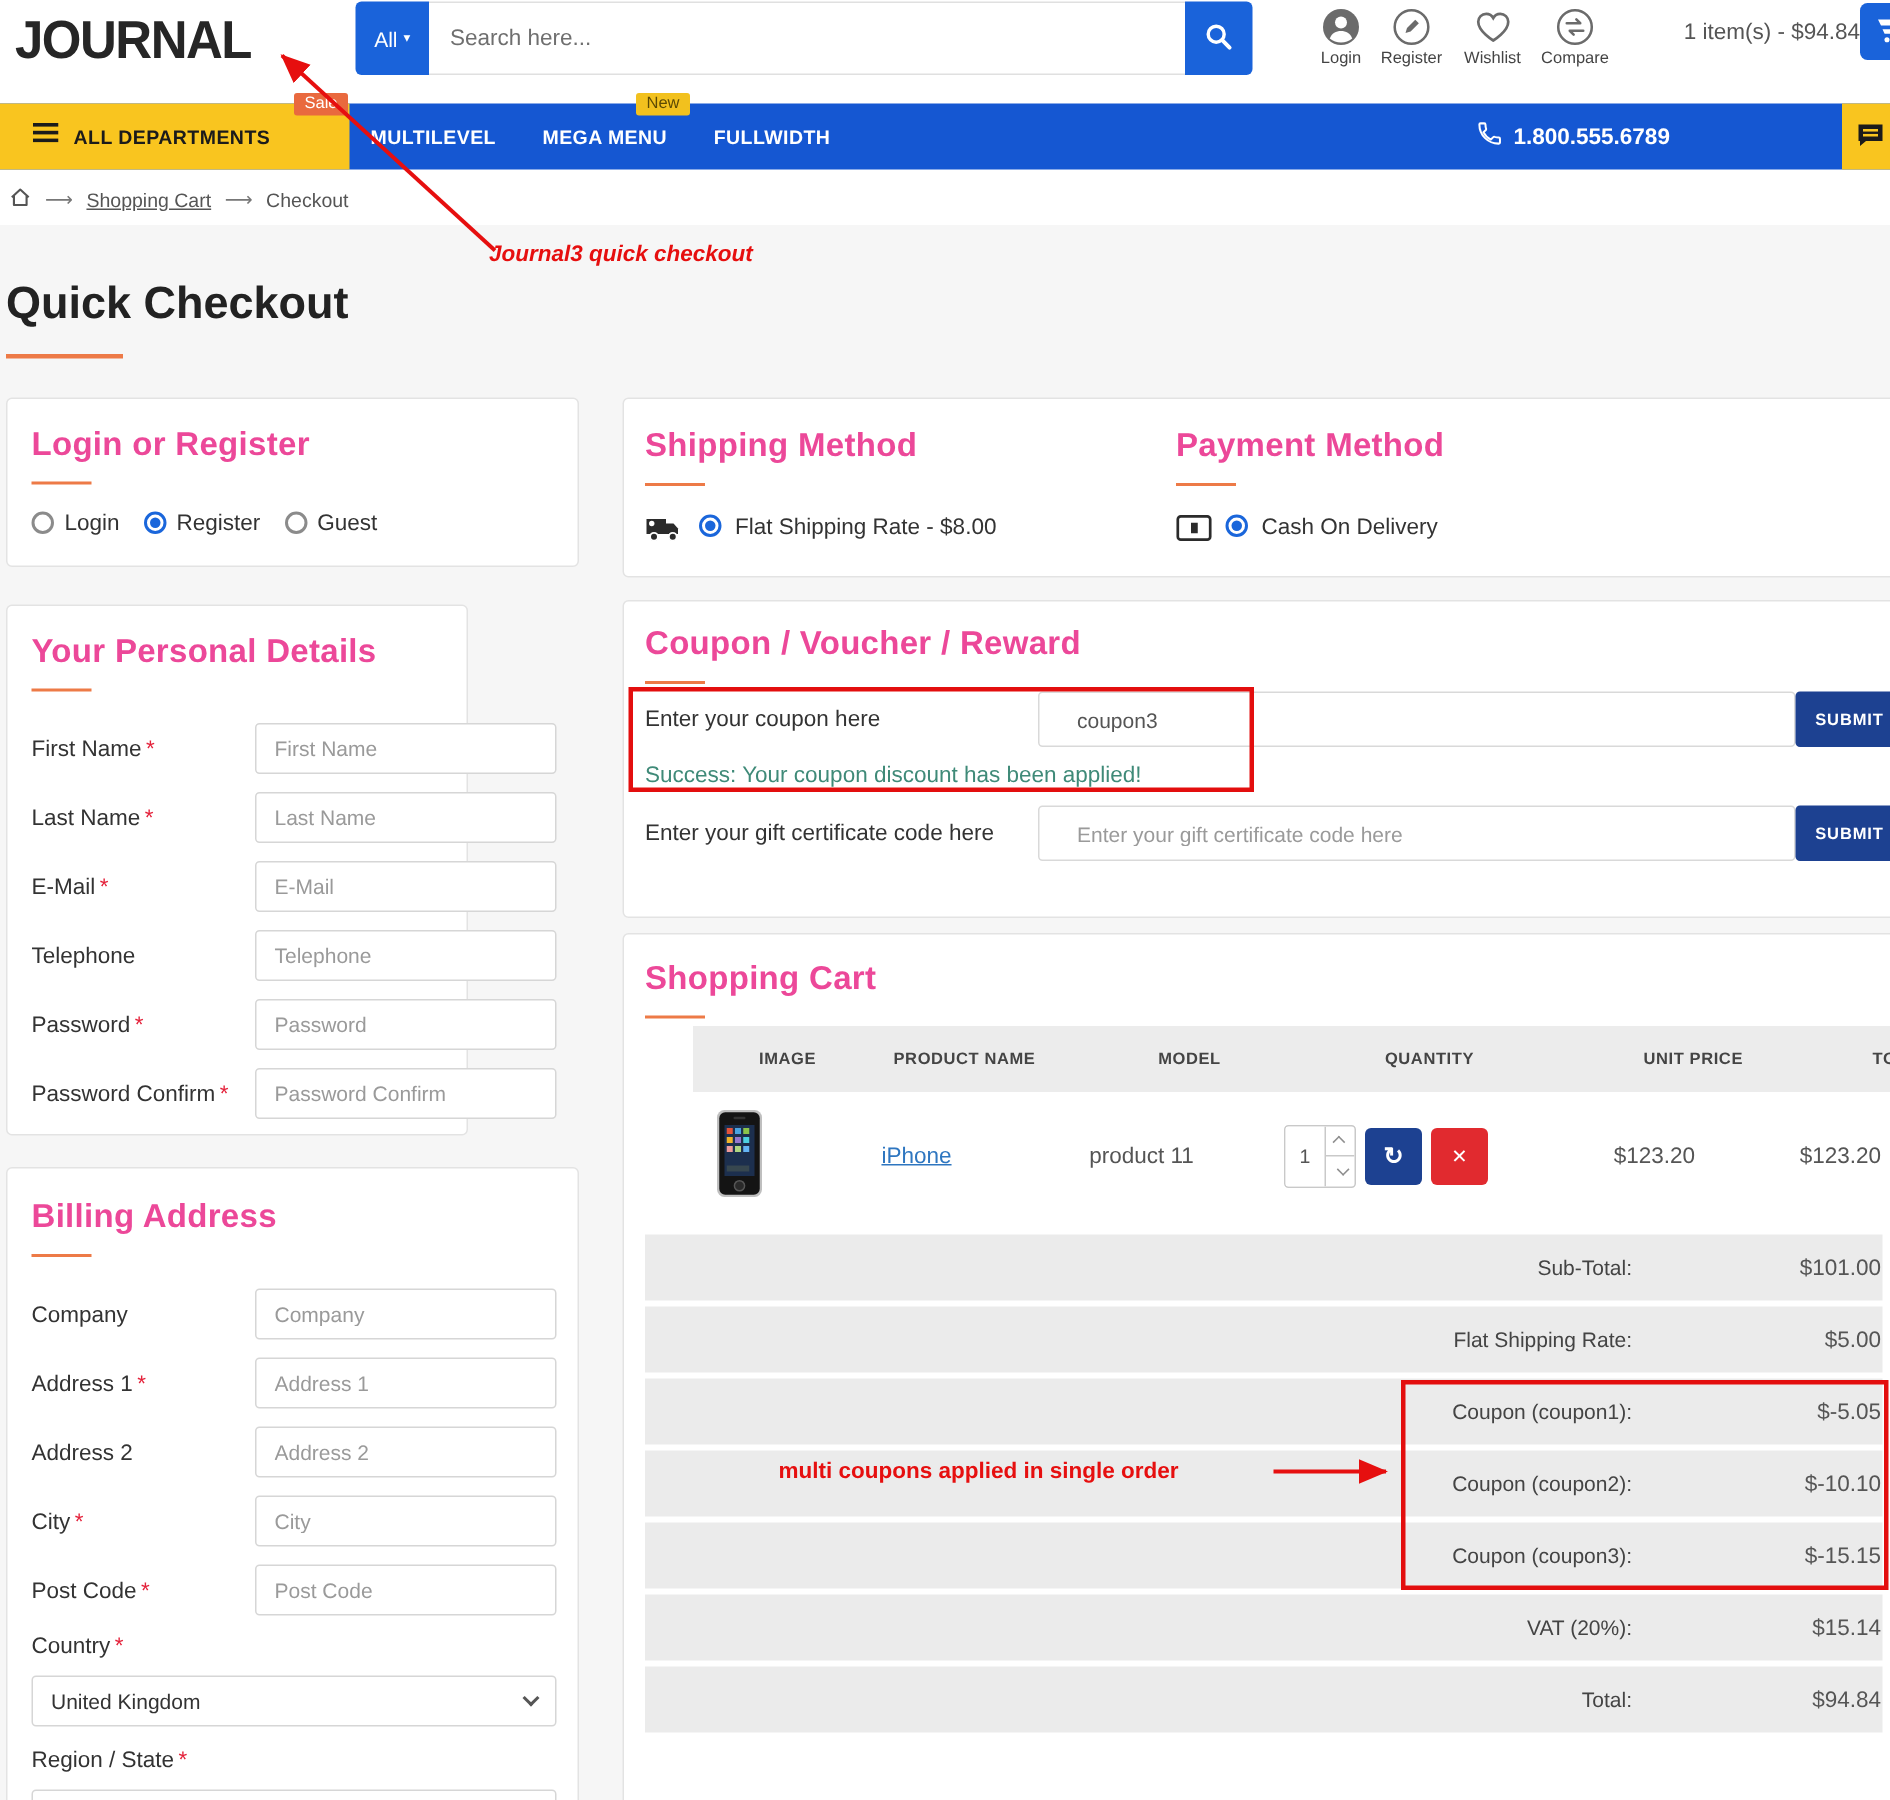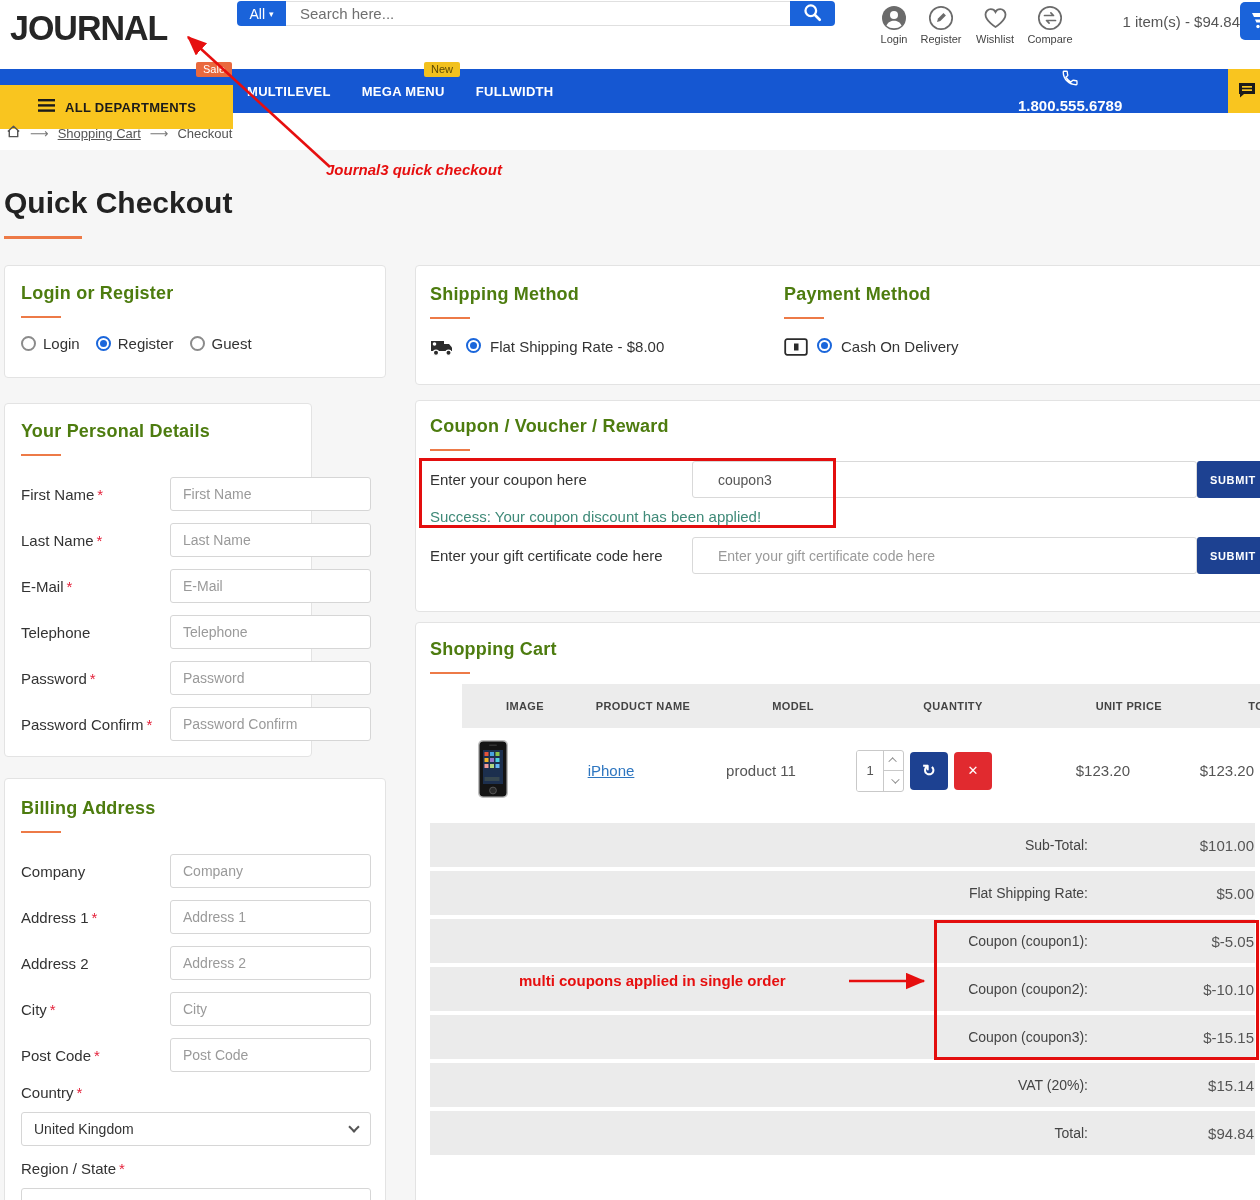--- a/index.html
+++ b/index.html
@@ -4,65 +4,65 @@
 <style>
   * { margin:0; padding:0; box-sizing:border-box; }
   html,body { width:1260px; height:1200px; overflow:hidden; background:#fff;
     font-family:"Liberation Sans","DejaVu Sans",sans-serif; }
   .page { position:relative; width:1272px; height:1200px; background:#fff; }
   .content-bg { position:absolute; left:0; top:150px; width:1272px; height:1050px; background:#f6f6f6; }
 
   
   .logo { position:absolute; left:10px; top:8px; font-size:34px; font-weight:800;
     letter-spacing:-1px; color:#262626; transform:scaleY(1.05); }
-  .search-group { position:absolute; left:237px; top:1px; height:25px; display:flex; }
+  .search-group { position:absolute; left:237px; top:1px; height:49px; display:flex; }
   .search-cat { width:49px; background:#1a63da; color:#fff; font-size:14px; display:flex;
     align-items:center; justify-content:center; gap:4px; border-radius:4px 0 0 4px; cursor:pointer; }
   .search-cat .caret { font-size:9px; }
   .search-input { width:504px; border:1px solid #e0e0e0; border-left:none; border-right:none;
     padding:0 14px; font-size:15px; color:#333; outline:none; }
   .search-input::placeholder { color:#6f6f6f; }
   .search-btn { width:45px; background:#1a63da; border:none; border-radius:0 4px 4px 0;
     display:flex; align-items:center; justify-content:center; cursor:pointer; }
   .acct { position:absolute; top:4px; width:54px; display:flex; flex-direction:column;
     align-items:center; gap:2px; cursor:pointer; }
   .acct .lbl { font-size:11px; color:#444; }
   .cart-summary { position:absolute; top:13px; right:32px; font-size:15px; color:#555; }
   .cart-btn { position:absolute; left:1240px; top:2px; width:42px; height:38px; background:#1a63da;
     border:none; border-radius:5px; display:flex; align-items:center; justify-content:center; cursor:pointer; }
 
   
   .nav { position:absolute; left:0; top:69px; width:1272px; height:44px; background:#1557d2; }
-  .nav-depts { position:absolute; left:0; top:16px; width:233px; height:44px; background:#f9c51f;
-    display:flex; align-items:center; gap:10px; padding-left:38px; cursor:pointer; }
+  .nav-depts { position:absolute; left:0; top:0; width:233px; height:44px; background:#f9c51f;
+    display:flex; align-items:center; gap:10px; padding-left:22px; cursor:pointer; }
   .nav-depts .lbl { font-size:13px; font-weight:bold; color:#1b1b1b; letter-spacing:.3px; }
   .nav-menu { position:absolute; left:247px; top:0; height:44px; display:flex; gap:31px; align-items:center; }
   .nav-item { color:#fff; font-size:13px; font-weight:bold; letter-spacing:.3px; cursor:pointer; }
   .badge { position:absolute; font-size:11px; padding:1px 7px 2px; border-radius:2px; z-index:5; }
   .badge-sale { left:196px; top:62px; background:#e9693e; color:#fff; }
   .badge-new { left:424px; top:62px; background:#f2c11e; color:#5d4a04; }
-  .nav-phone { position:absolute; left:1018px; top:0; height:44px; display:flex; align-items:center;
-    gap:7px; color:#fff; font-size:15px; font-weight:bold; cursor:pointer;flex-direction:column; }
+  .nav-phone { position:absolute; left:984px; top:0; height:44px; display:flex; align-items:center;
+    gap:7px; color:#fff; font-size:15px; font-weight:bold; cursor:pointer; }
   .nav-blog { position:absolute; left:1228px; top:0; width:44px; height:44px; background:#f9c51f;
     display:flex; align-items:center; gap:6px; padding-left:10px; overflow:hidden;
     font-size:13px; font-weight:bold; color:#1b1b1b; cursor:pointer; }
 
   
   .breadcrumb { position:absolute; left:6px; top:124px; display:flex; align-items:center;
     gap:9px; font-size:13px; color:#555; }
   .breadcrumb .arr { color:#777; font-size:13px; }
   .breadcrumb a { color:#555; text-decoration:underline; cursor:pointer; }
 
   
   .page-title { position:absolute; left:4px; top:186px; font-size:30px; font-weight:800; color:#222; }
   .title-underline { position:absolute; left:4px; top:236px; width:78px; height:3px; background:#ed7a47; }
 
   
   .panel { position:absolute; background:#fff; border:1px solid #e3e3e3; border-radius:4px; }
-  .p-head { font-size:18px; font-weight:700; color:#4d7c0f; letter-spacing:.2px; }
+  .p-head { font-size:22px; font-weight:700; color:#ec4899; letter-spacing:.2px; }
   .p-underline { width:40px; height:2px; background:#ed7a47; margin-top:12px; }
 
   .panel-login { left:4px; top:265px; width:382px; height:113px; padding:17px 16px; }
   .radio-row { display:flex; gap:16px; margin-top:17px; align-items:center; }
   .radio-opt { display:flex; align-items:center; gap:7px; font-size:15px; color:#333; cursor:pointer; }
   .radio { width:15px; height:15px; border-radius:50%; border:2px solid #8b8b8b; background:#fff; position:relative; }
   .radio.checked { border-color:#1a66db; }
   .radio.checked::after { content:""; position:absolute; left:2px; top:2px; width:7px; height:7px;
     border-radius:50%; background:#1a66db; }
 

